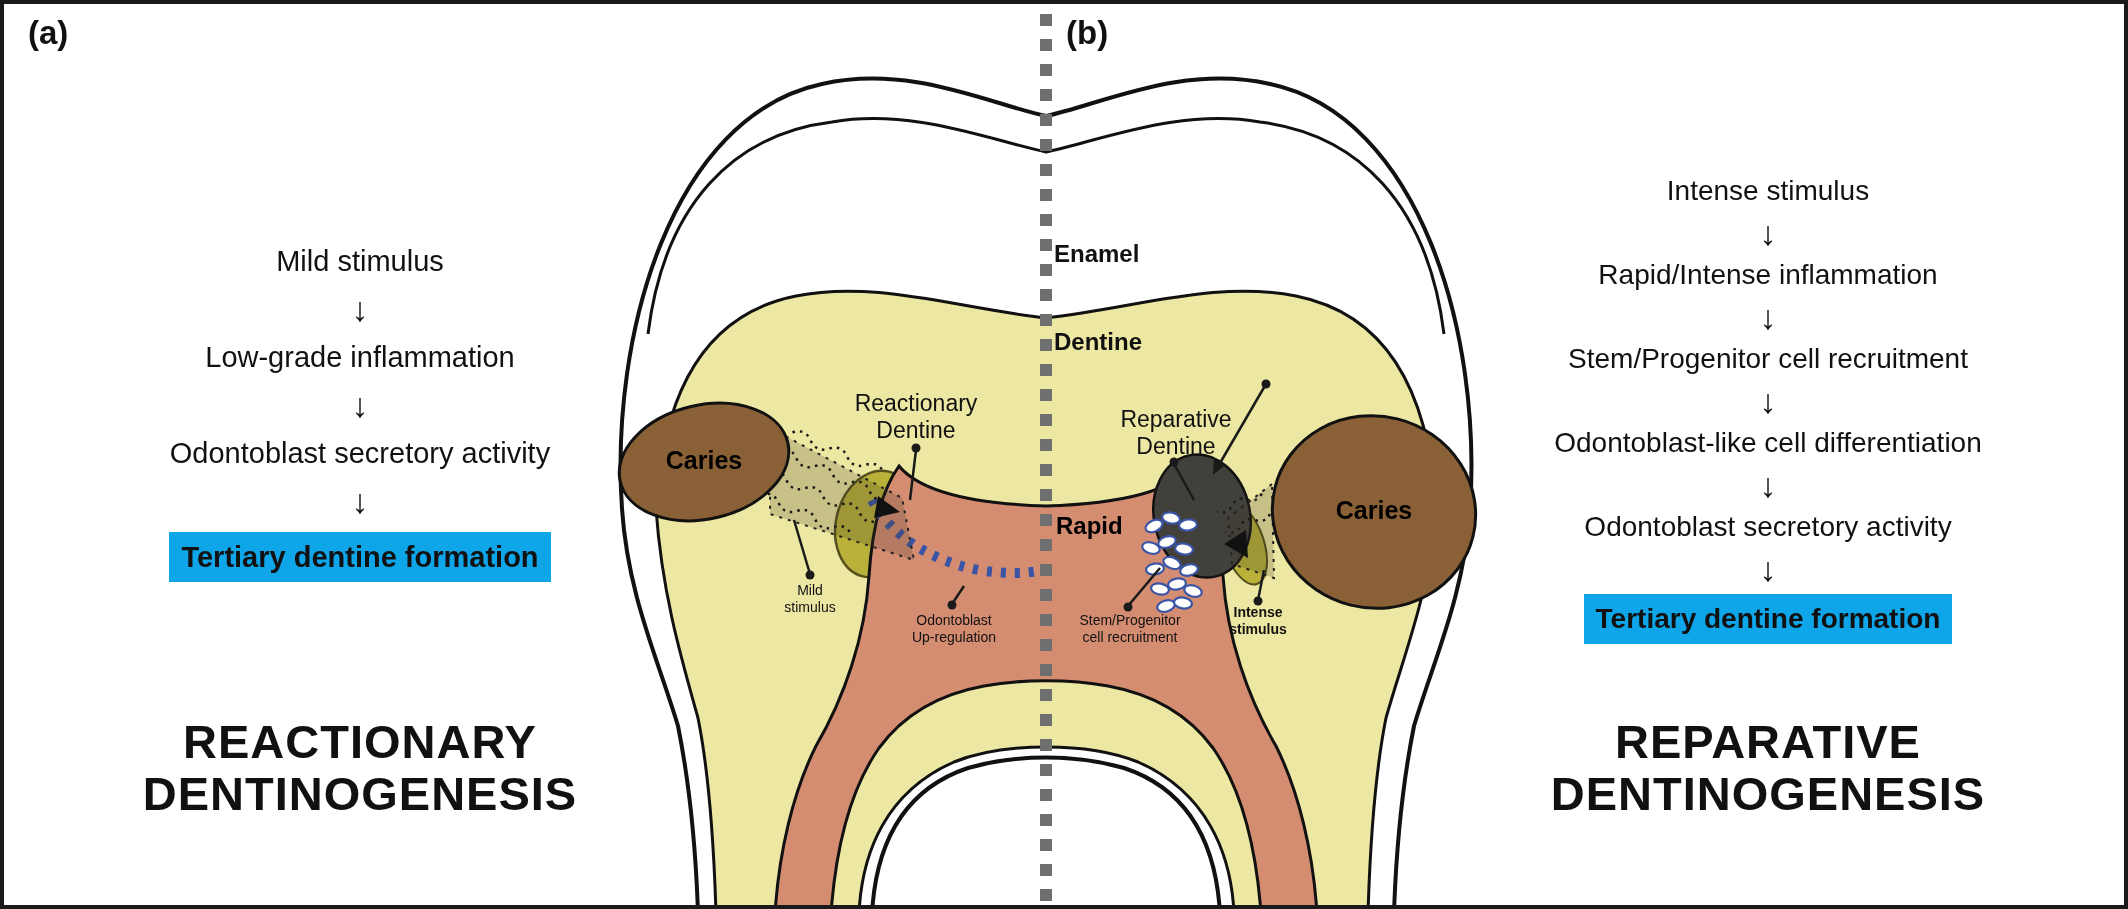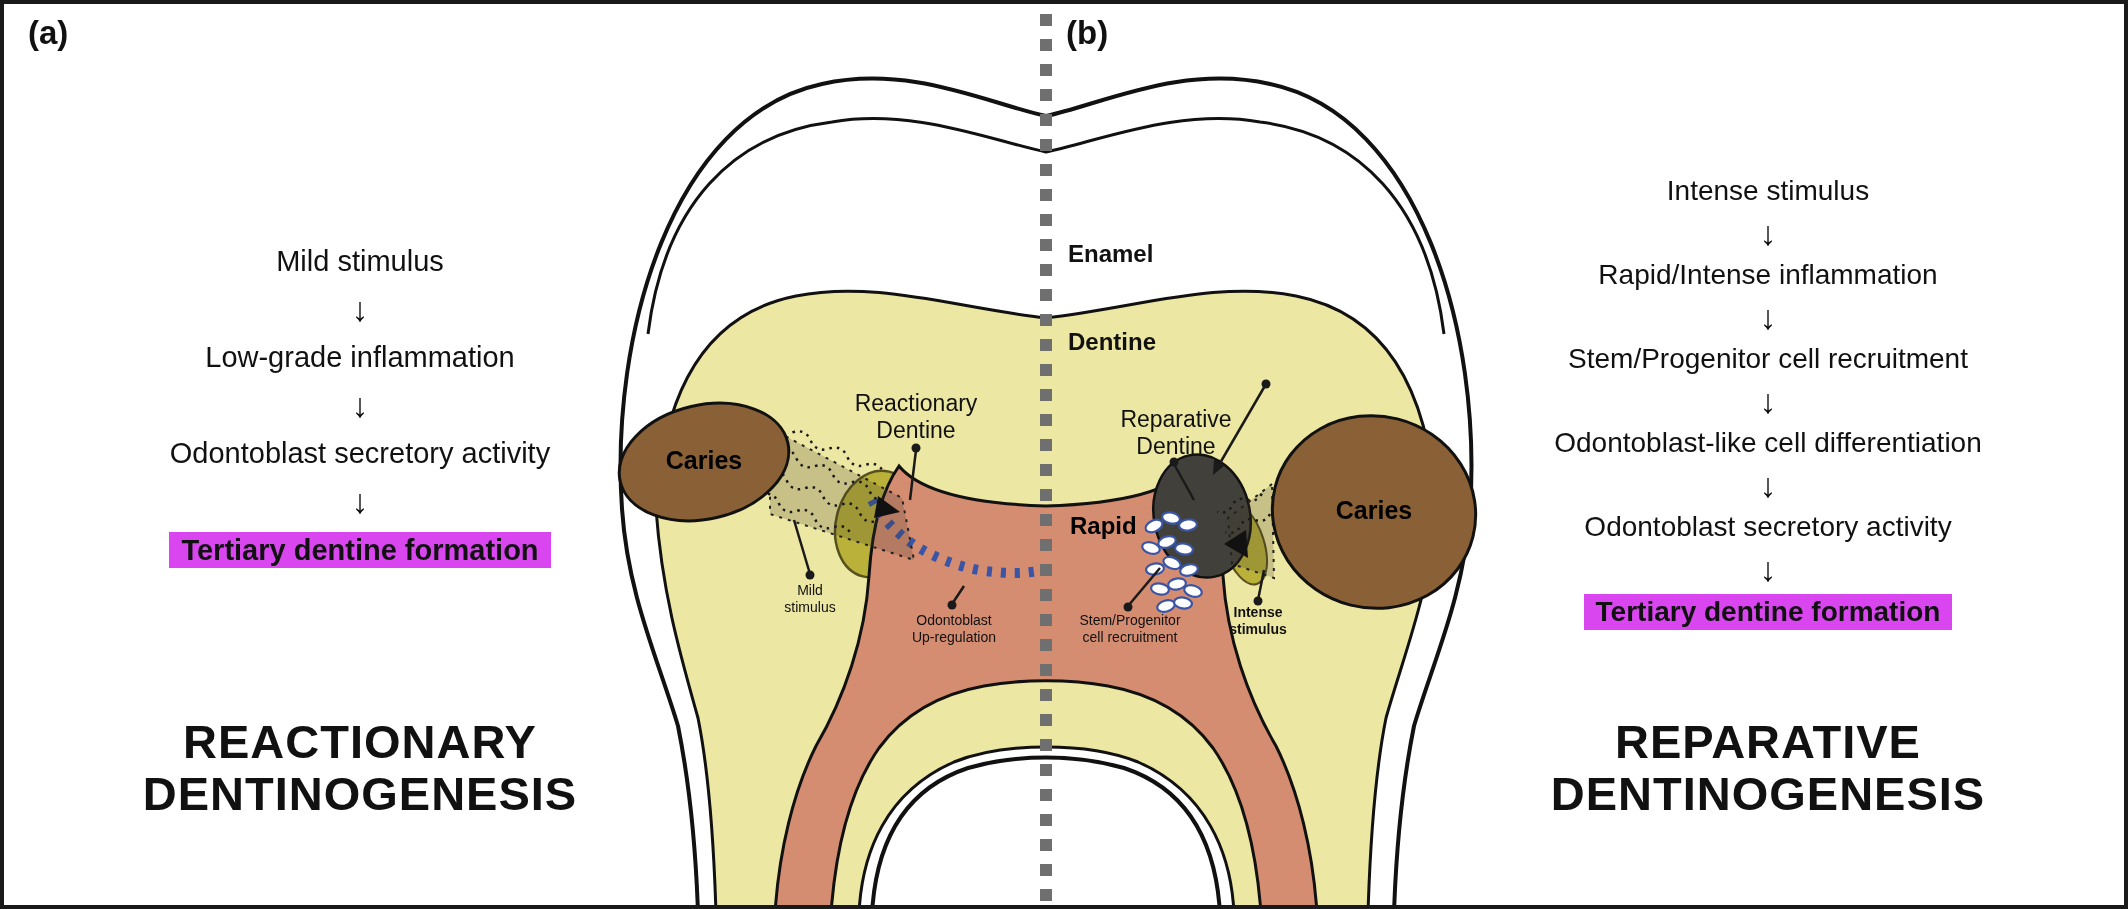--- a/index.html
+++ b/index.html
@@ -15,26 +15,26 @@
   }
   .tooth-svg{position:absolute;left:0;top:0;width:2128px;height:909px;}
   .tag{position:absolute;font-size:33px;font-weight:700;z-index:3;}
   .tag-a{left:24px;top:10px;}
   .tag-b{left:1062px;top:10px;}
   .flow{position:absolute;display:flex;flex-direction:column;align-items:center;text-align:center;z-index:3;}
   .flow-a{left:86px;top:240px;width:540px;gap:14px;font-size:29px;}
   .flow-b{left:1484px;top:170px;width:560px;gap:8px;font-size:28px;}
   .step{line-height:34px;white-space:nowrap;}
   .farrow{font-size:34px;line-height:34px;font-weight:700;}
-  .result{font-weight:700;background:#d946ef;padding:0 12px;line-height:36px;white-space:nowrap;}
+  .result{font-weight:700;background:#0ea5e9;padding:7px 12px;line-height:36px;white-space:nowrap;}
   .flow-title{position:absolute;width:560px;text-align:center;font-weight:700;font-size:47px;line-height:1.1;white-space:pre-line;letter-spacing:1px;z-index:3;}
   .title-a{left:76px;top:712px;}
   .title-b{left:1484px;top:712px;}
   .tl{position:absolute;z-index:3;text-align:center;white-space:pre-line;line-height:1.18;transform:translateX(-50%);}
-  .tl-left{transform:none;text-align:left;margin-left:14px;}
+  .tl-left{transform:none;text-align:left;}
   .lab-big{font-size:23px;}
   .lab-small{font-size:14px;}
   .lab-zone{font-size:24px;font-weight:700;}
   .lab-white{color:#000000;font-weight:700;}
   .lab-caries{font-size:25px;}
 </style>
 </head>
 <body>
 
 <div class="figure">

